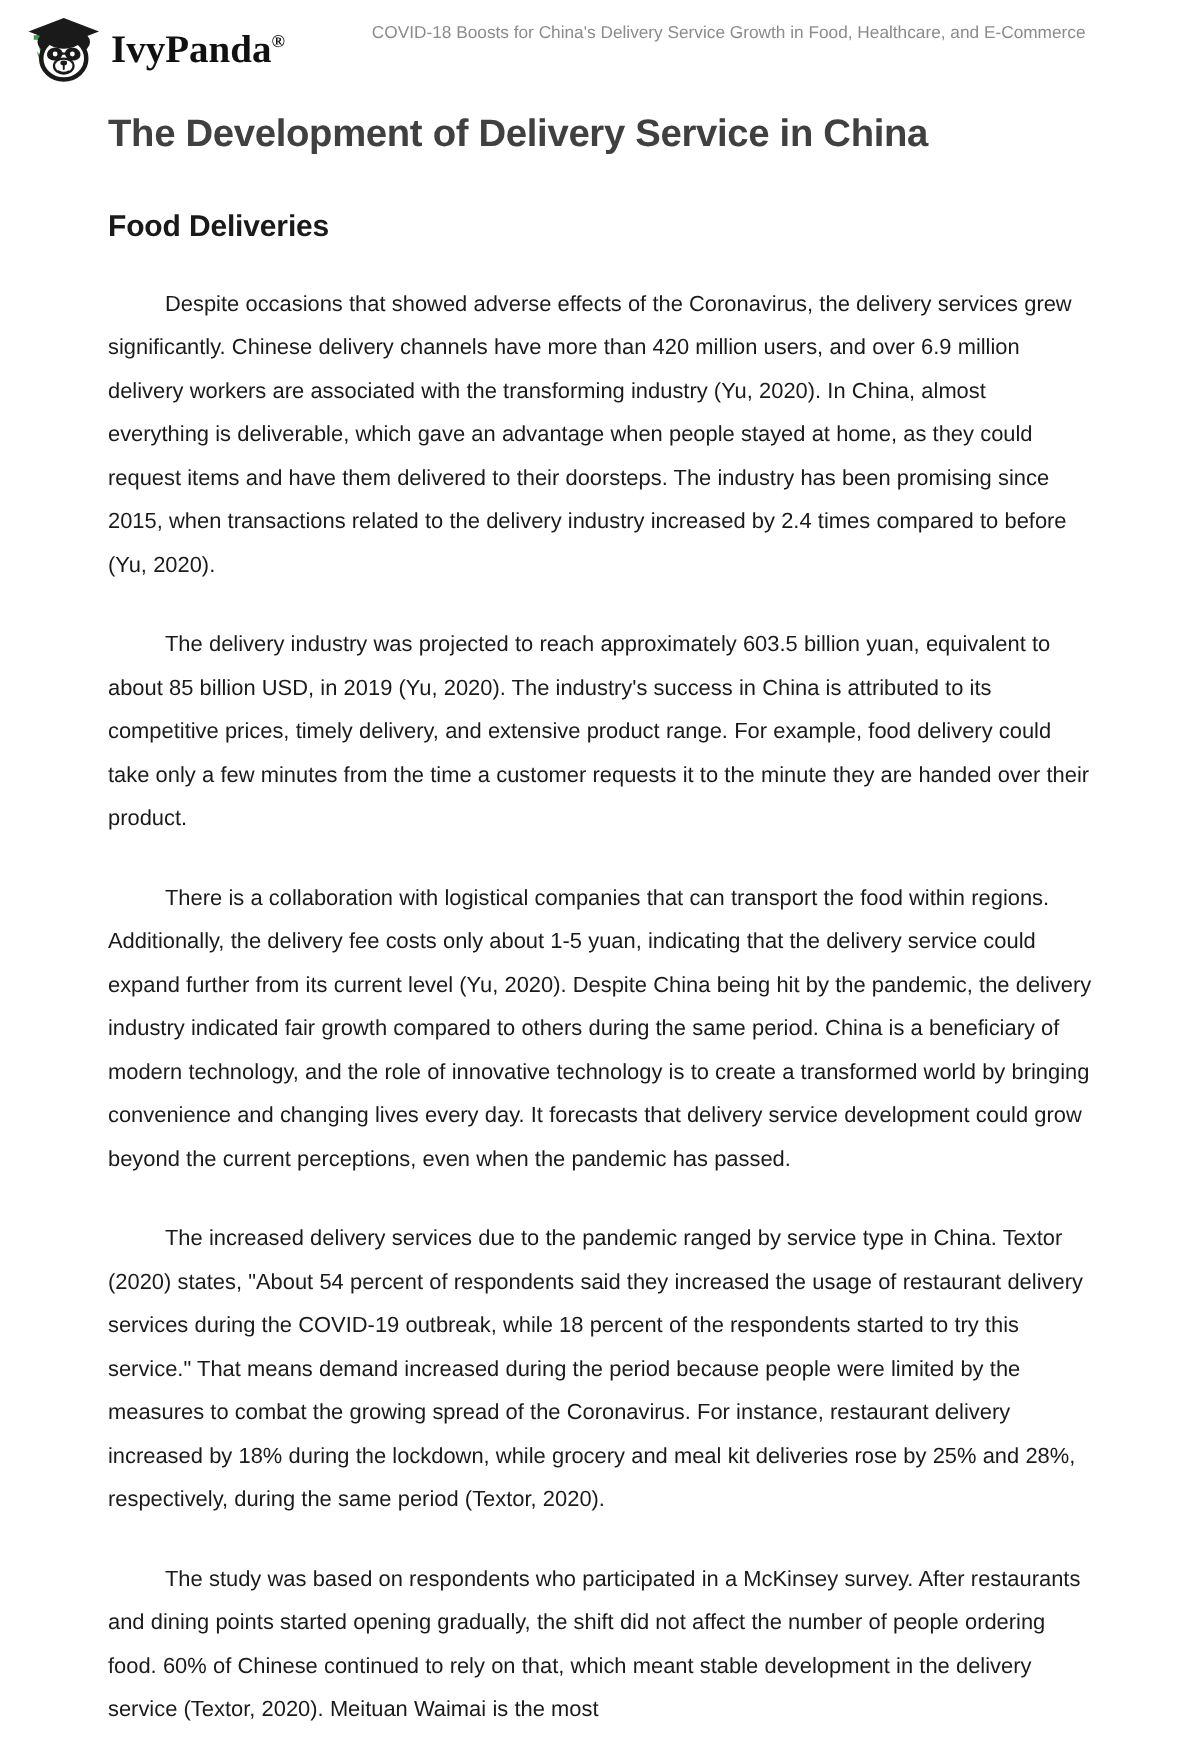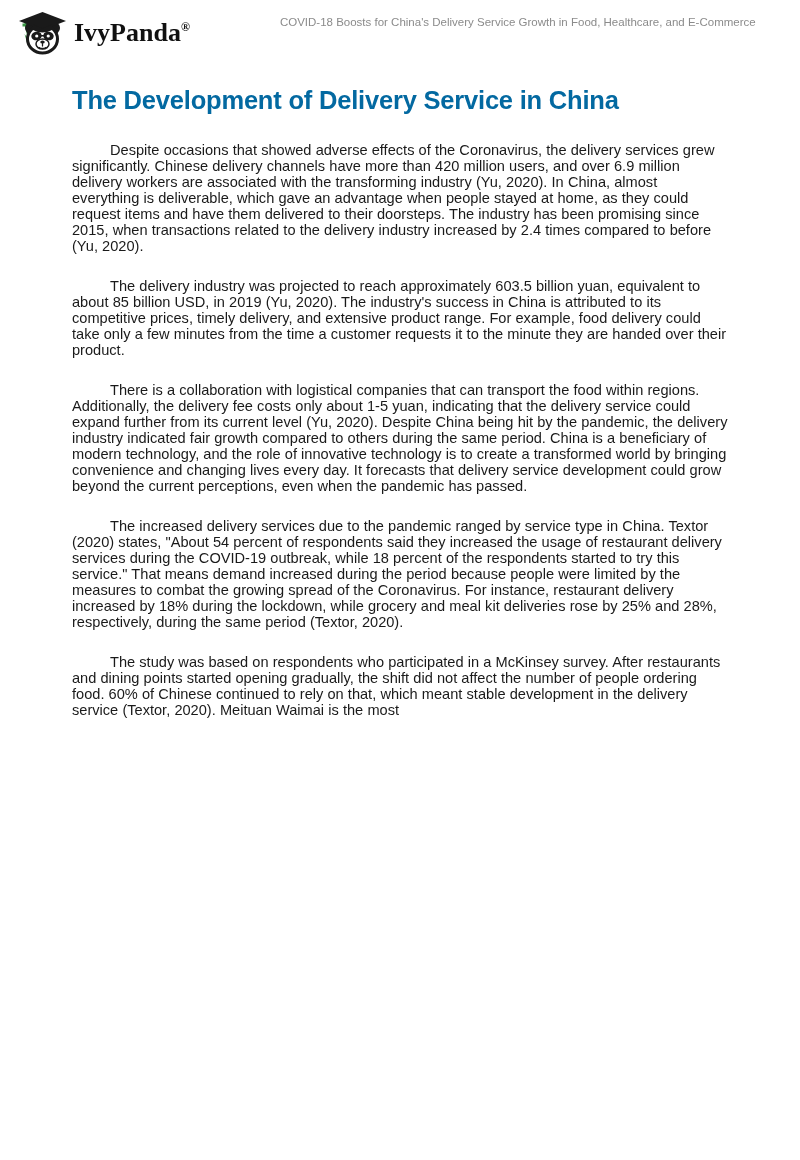--- a/index.html
+++ b/index.html
@@ -24,21 +24,20 @@
   
   .site-header {
     position: absolute;
     top: 0;
     left: 0;
     width: 800px;
     height: 62px;
     display: flex;
     align-items: flex-start;
     box-sizing: border-box;
-    gap: 32px;
   }
   .brand {
     display: flex;
     align-items: center;
     margin-left: 14px;
     margin-top: 10px;
     gap: 6px;
   }
   .brand-mark {
     width: 54px;
@@ -77,35 +76,35 @@
   .doc {
     position: absolute;
     top: 62px;
     left: 72px;
     width: 656px;
   }
   h1.doc-title {
     font-size: 25.5px;
     font-weight: 700;
     line-height: 1.2;
-    margin: 23px 0 0 0;
-    color: #0369a1;
+    margin: 12px 0 0 0;
+    color: #404040;
     letter-spacing: -0.2px;
   }
   h2.doc-subtitle {
     font-size: 20px;
     font-weight: 700;
     line-height: 1.2;
     margin: 34px 0 0 0;
     color: #1a1a1a;
     letter-spacing: -0.1px;
   }
   p.para {
     font-size: 14.6px;
-    line-height: 16px;
+    line-height: 29px;
     margin: 24px 0 0 0;
     text-indent: 38px;
     color: #1a1a1a;
     text-align: left;
     word-spacing: 0.1px;
   }
   p.para:first-of-type { margin-top: 26px; }
 
   
   .footer-url {
@@ -157,20 +156,21 @@
         </svg>
       </span>
       <span class="brand-text"><span>IvyPanda</span><sup class="brand-reg">®</sup></span>
     </a>
 
     <div class="header-title">COVID-18 Boosts for China's Delivery Service Growth in Food, Healthcare, and E-Commerce</div>
   </div>
 
   <div class="doc">
     <h1 class="doc-title">The Development of Delivery Service in China</h1>
+    <h2 class="doc-subtitle">Food Deliveries</h2>
 
     <p class="para">Despite occasions that showed adverse effects of the Coronavirus, the delivery services grew significantly. Chinese delivery channels have more than 420 million users, and over 6.9 million delivery workers are associated with the transforming industry (Yu, 2020). In China, almost everything is deliverable, which gave an advantage when people stayed at home, as they could request items and have them delivered to their doorsteps. The industry has been promising since 2015, when transactions related to the delivery industry increased by 2.4 times compared to before (Yu, 2020).</p>
     <p class="para">The delivery industry was projected to reach approximately 603.5 billion yuan, equivalent to about 85 billion USD, in 2019 (Yu, 2020). The industry's success in China is attributed to its competitive prices, timely delivery, and extensive product range. For example, food delivery could take only a few minutes from the time a customer requests it to the minute they are handed over their product.</p>
     <p class="para">There is a collaboration with logistical companies that can transport the food within regions. Additionally, the delivery fee costs only about 1-5 yuan, indicating that the delivery service could expand further from its current level (Yu, 2020). Despite China being hit by the pandemic, the delivery industry indicated fair growth compared to others during the same period. China is a beneficiary of modern technology, and the role of innovative technology is to create a transformed world by bringing convenience and changing lives every day. It forecasts that delivery service development could grow beyond the current perceptions, even when the pandemic has passed.</p>
     <p class="para">The increased delivery services due to the pandemic ranged by service type in China. Textor (2020) states, "About 54 percent of respondents said they increased the usage of restaurant delivery services during the COVID-19 outbreak, while 18 percent of the respondents started to try this service." That means demand increased during the period because people were limited by the measures to combat the growing spread of the Coronavirus. For instance, restaurant delivery increased by 18% during the lockdown, while grocery and meal kit deliveries rose by 25% and 28%, respectively, during the same period (Textor, 2020).</p>
     <p class="para">The study was based on respondents who participated in a McKinsey survey. After restaurants and dining points started opening gradually, the shift did not affect the number of people ordering food. 60% of Chinese continued to rely on that, which meant stable development in the delivery service (Textor, 2020). Meituan Waimai is the most</p>
   </div>
 
 
 </div>

